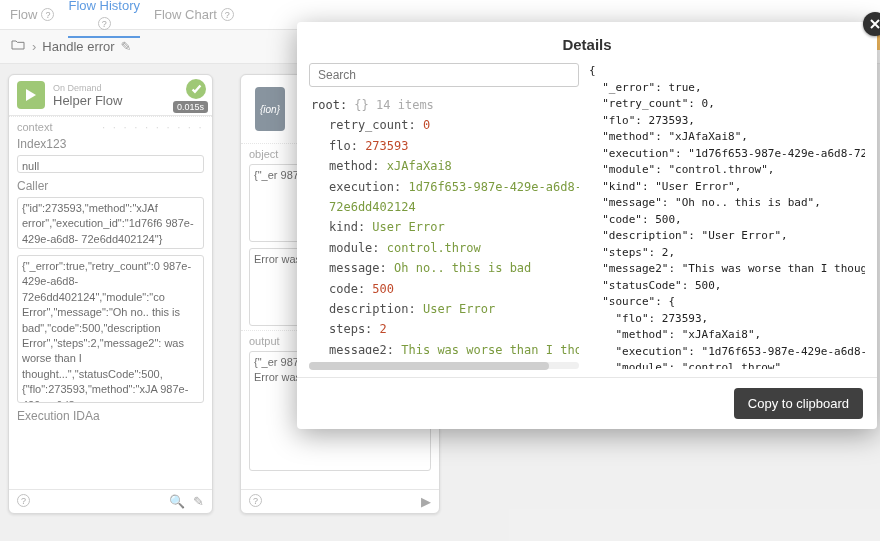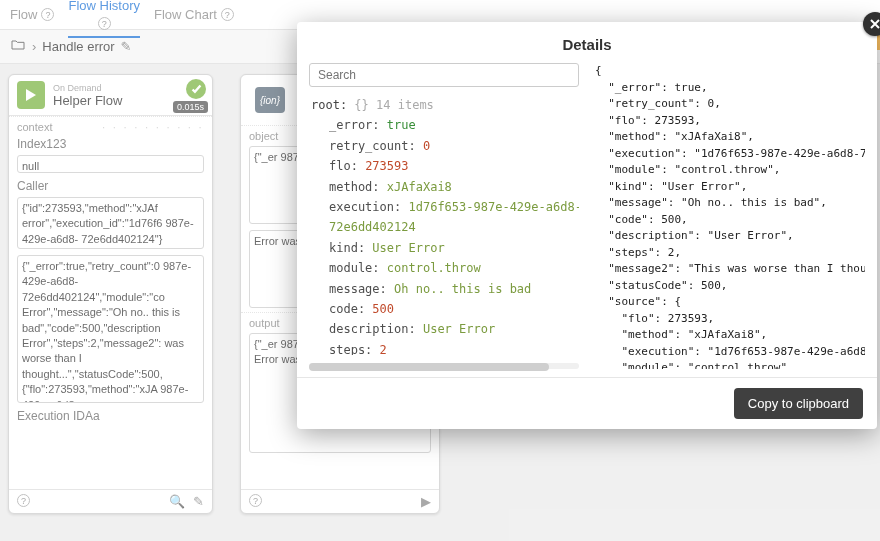--- a/index.html
+++ b/index.html
@@ -96,41 +96,41 @@
   }
   .card-foot span { cursor:pointer; }
   
   .card2 {
     position:absolute; top:10px; left:240px; width:200px; height:440px;
     background:#fff; border:1px solid #ccc; border-radius:6px;
     box-shadow:0 1px 3px rgba(0,0,0,.15);
     display:flex; flex-direction:column;
   }
   .jsonhead {
-    width:30px; height:26px; margin:6px; border-radius:4px; background:#5a6b7b;
+    width:30px; height:44px; margin:6px; border-radius:4px; background:#5a6b7b;
     display:flex; align-items:center; justify-content:center; color:#fff; font-size:10px; font-style:italic;
   }
   
   .overlay {
     position:absolute; inset:0; background:rgba(255,255,255,0.28);
   }
   
   .modal {
     position:absolute; top:22px; left:297px; width:580px; height:407px;
     background:#fff; border-radius:4px; box-shadow:0 6px 28px rgba(0,0,0,.35);
     display:flex; flex-direction:column;
   }
   .close-x {
     position:absolute; top:-10px; right:-10px; width:24px; height:24px;
     background:#303030; color:#fff; border-radius:50%;
     display:flex; align-items:center; justify-content:center; cursor:pointer;
     box-shadow:0 1px 3px rgba(0,0,0,.4);
   }
   .modal-title { text-align:center; font-weight:600; font-size:15px; padding:14px 0 10px; }
-  .modal-body { flex:1; display:flex; padding:0 12px 8px; gap:16px; overflow:hidden; }
+  .modal-body { flex:1; display:flex; padding:0 12px 8px; gap:10px; overflow:hidden; }
   .left-col { width:270px; display:flex; flex-direction:column; }
   .search {
     border:1px solid #ccc; border-radius:3px; padding:4px 8px; font-size:12px; color:#999;
     margin-bottom:8px;
   }
   .tree {
     font-family: Menlo, Consolas, monospace; font-size:12px; line-height:1.7;
     color:#444; overflow:hidden; padding-left:2px;
   }
   .tree .row { white-space:nowrap; }
@@ -300,21 +300,20 @@
         <path d="M2 2l8 8M10 2l-8 8" stroke="#fff" stroke-width="2"></path>
       </svg>
   </div>
   <div class="modal-title">Details</div>
   <div class="modal-body">
     <div class="left-col">
       <input class="search" placeholder="Search" style="">
       <div class="tree">
         <div class="row"><span class="k-root">root:</span> <span class="meta">{} 14 items</span></div>
         <div id="tree-items">
-            <div class="row ind"><span class="key">_error:</span> <span class="kw">true</span></div>
             <div class="row ind"><span class="key">retry_count:</span> <span class="num0">0</span></div>
             <div class="row ind"><span class="key">flo:</span> <span class="num0">273593</span></div>
             <div class="row ind"><span class="key">method:</span> <span class="str">xJAfaXai8</span></div>
             <div class="row ind"><span class="key">execution:</span> <span class="str">1d76f653-987e-429e-a6d8-</span></div>
             <div class="row ind"><span class="str">72e6dd402124</span></div>
             <div class="row ind"><span class="key">kind:</span> <span class="str">User Error</span></div>
             <div class="row ind"><span class="key">module:</span> <span class="str">control.throw</span></div>
             <div class="row ind"><span class="key">message:</span> <span class="str">Oh no.. this is bad</span></div>
             <div class="row ind"><span class="key">code:</span> <span class="num0">500</span></div>
             <div class="row ind"><span class="key">description:</span> <span class="str">User Error</span></div>

